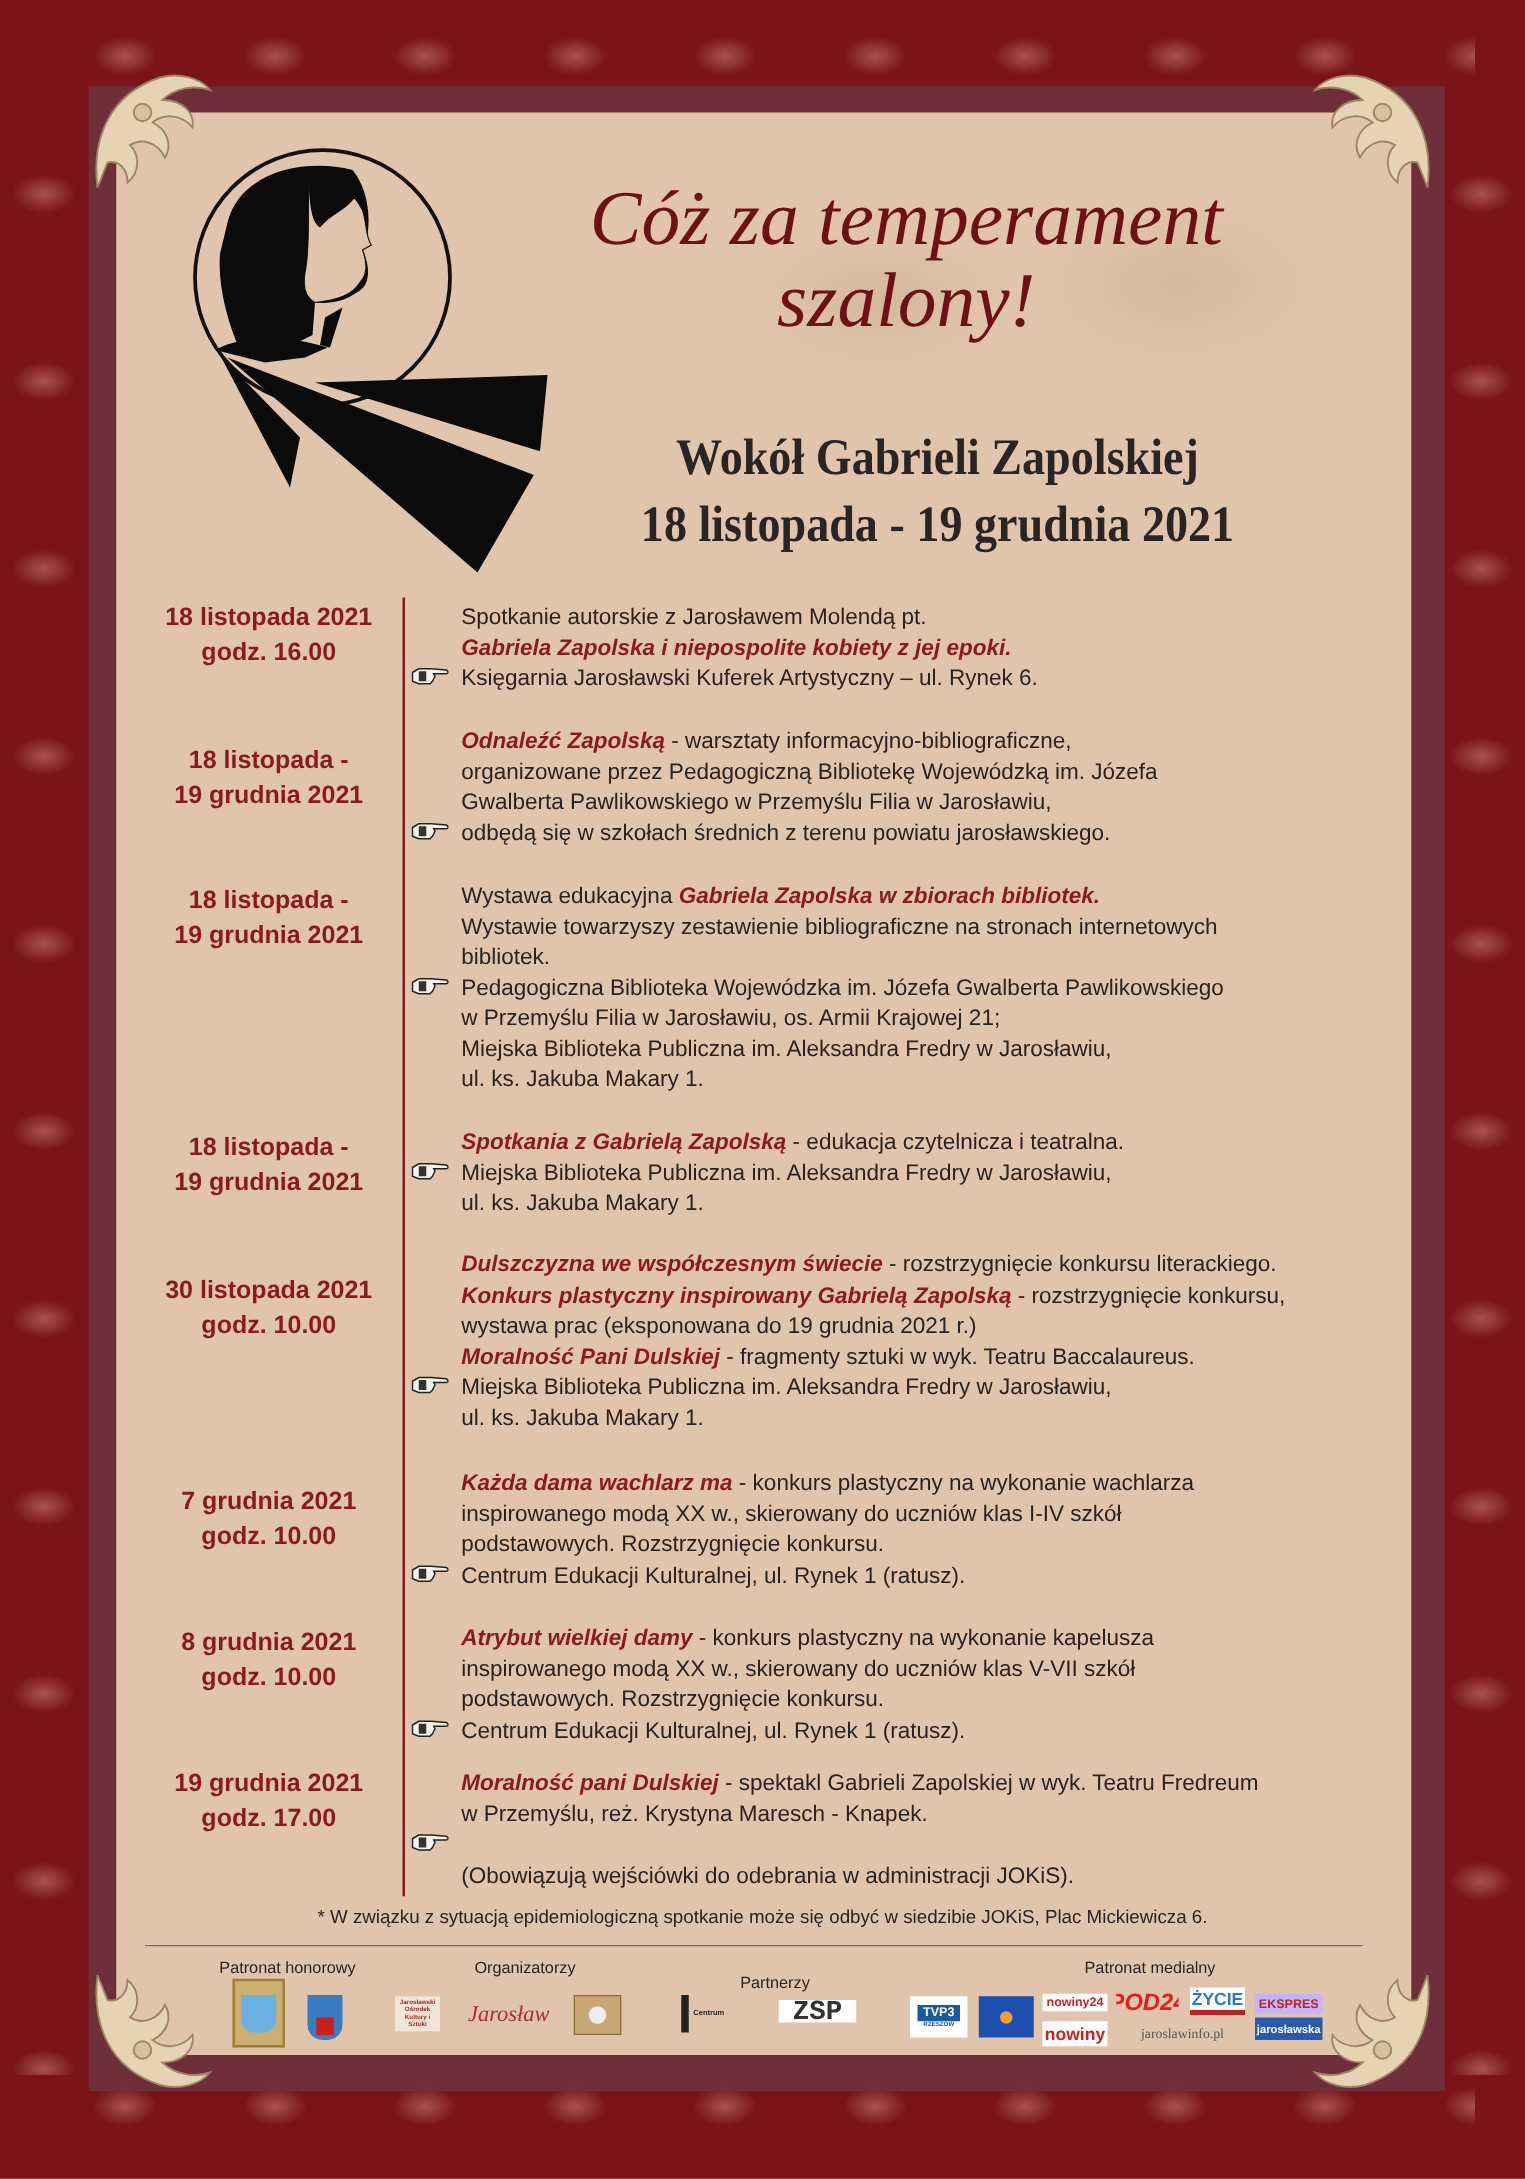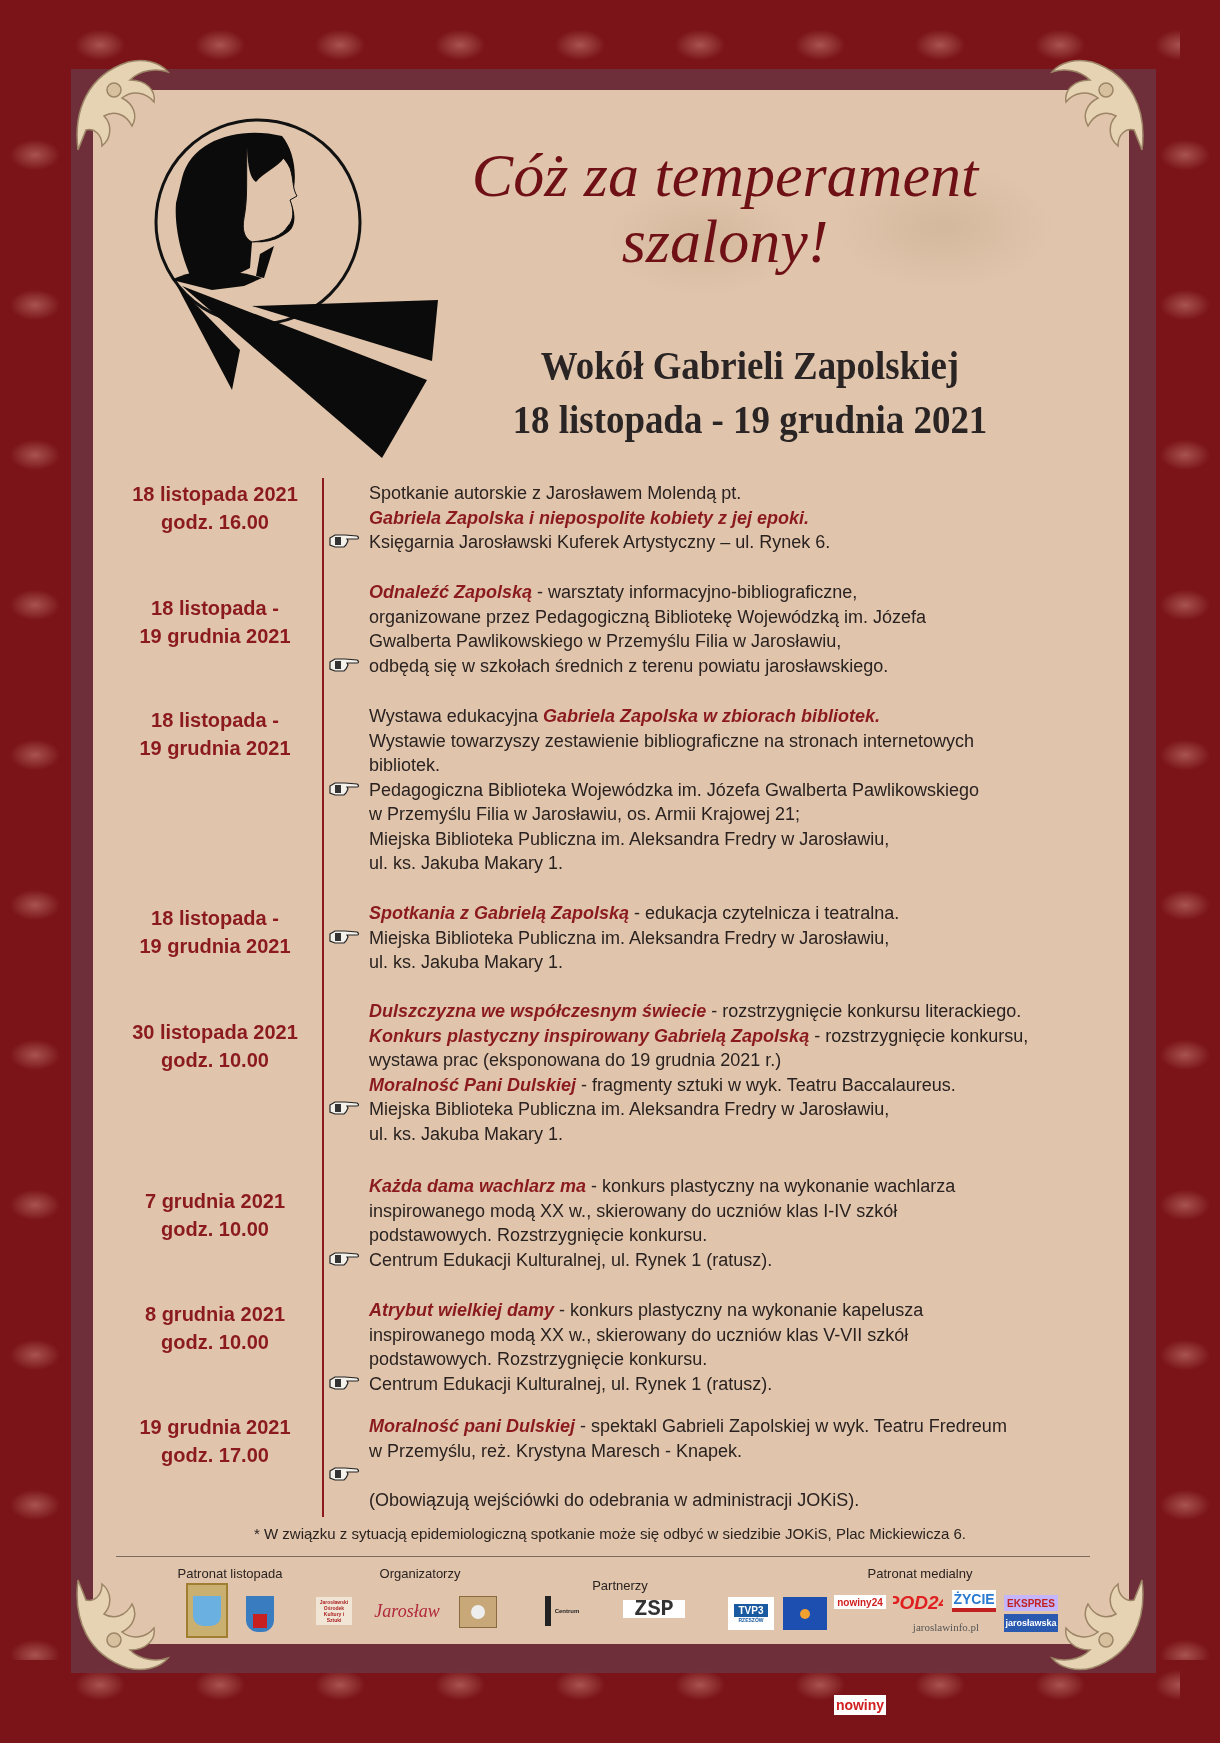--- a/index.html
+++ b/index.html
@@ -302,21 +302,21 @@
               <path d="M6 5 L12 5 L12 13 L6 13 Z" fill="#333"></path>
             </svg></span></div>
         <div class="line"><span>(Obowiązują wejściówki do odebrania w administracji JOKiS).</span></div>
       </div>
     </div>
   </div>
 
 <div class="footnote">* W związku z sytuacją epidemiologiczną spotkanie może się odbyć w siedzibie JOKiS, Plac Mickiewicza 6.</div>
 <div class="divider"></div>
 
-<div class="sponsor-label" style="left:160px;width:140px;">Patronat listopada</div>
+<div class="sponsor-label" style="left:160px;width:140px;">Patronat honorowy</div>
 <div class="sponsor-label" style="left:350px;width:140px;">Organizatorzy</div>
 <div class="sponsor-label" style="left:560px;width:120px;margin-top:12px;">Partnerzy</div>
 <div class="sponsor-label" style="left:840px;width:160px;">Patronat medialny</div>
 
 <div class="logo" style="left:186px;top:1583px;width:42px;height:55px;background:#c9b070;border:2px solid #a08030;">
   <div style="width:28px;height:30px;background:#6ab0e0;border-radius:0 0 10px 10px;"></div>
 </div>
 <div class="logo" style="left:246px;top:1596px;width:28px;height:36px;background:#3a7cc0;border-radius:0 0 12px 12px;">
   <div style="width:14px;height:14px;background:#c82020;margin-top:14px;"></div>
 </div>
@@ -333,18 +333,18 @@
 <div class="logo" style="left:623px;top:1600px;width:62px;height:18px;background:#fff;color:#333;font-size:22px;font-family:'Liberation Mono',monospace;">ZSP</div>
 
 <div class="logo" style="left:728px;top:1597px;width:46px;height:33px;background:#fff;color:#1a5aa0;font-size:10px;flex-direction:column;">
   <div style="background:#1a5aa0;color:#fff;padding:1px 4px;font-size:10px;">TVP3</div>
     <div style="font-size:5px;">RZESZÓW</div>
 </div>
 <div class="logo" style="left:783px;top:1597px;width:44px;height:33px;background:#1c4fb0;">
   <div style="width:10px;height:10px;border-radius:50%;background:#f2a030;"></div>
 </div>
 <div class="logo" style="left:834px;top:1595px;width:52px;height:14px;background:#fff;color:#d02020;font-size:10px;">nowiny24</div>
-<div class="logo" style="left:834px;top:1695px;width:52px;height:20px;background:#fff;color:#d02020;font-size:14px;">nowiny</div>
+<div class="logo" style="left:834px;top:1617px;width:52px;height:20px;background:#fff;color:#d02020;font-size:14px;">nowiny</div>
 <div class="logo" style="left:893px;top:1594px;width:50px;height:18px;color:#e02020;font-size:19px;font-style:italic;">POD24</div>
 <div class="logo" style="left:952px;top:1590px;width:44px;height:22px;background:#fff;color:#2a7ad0;font-size:14px;border-bottom:4px solid #c02020;">ŻYCIE</div>
 <div class="logo" style="left:906px;top:1618px;width:80px;height:18px;color:#555;font-family:'Liberation Serif',serif;font-weight:normal;font-size:11px;">jaroslawinfo.pl</div>
 <div class="logo" style="left:1004px;top:1595px;width:54px;height:16px;background:#c4b5fd;color:#c02020;font-size:10px;">EKSPRES</div>
 <div class="logo" style="left:1004px;top:1614px;width:54px;height:18px;background:#2a5ab0;color:#fff;font-size:9px;">jarosławska</div>
 
 </body></html>

